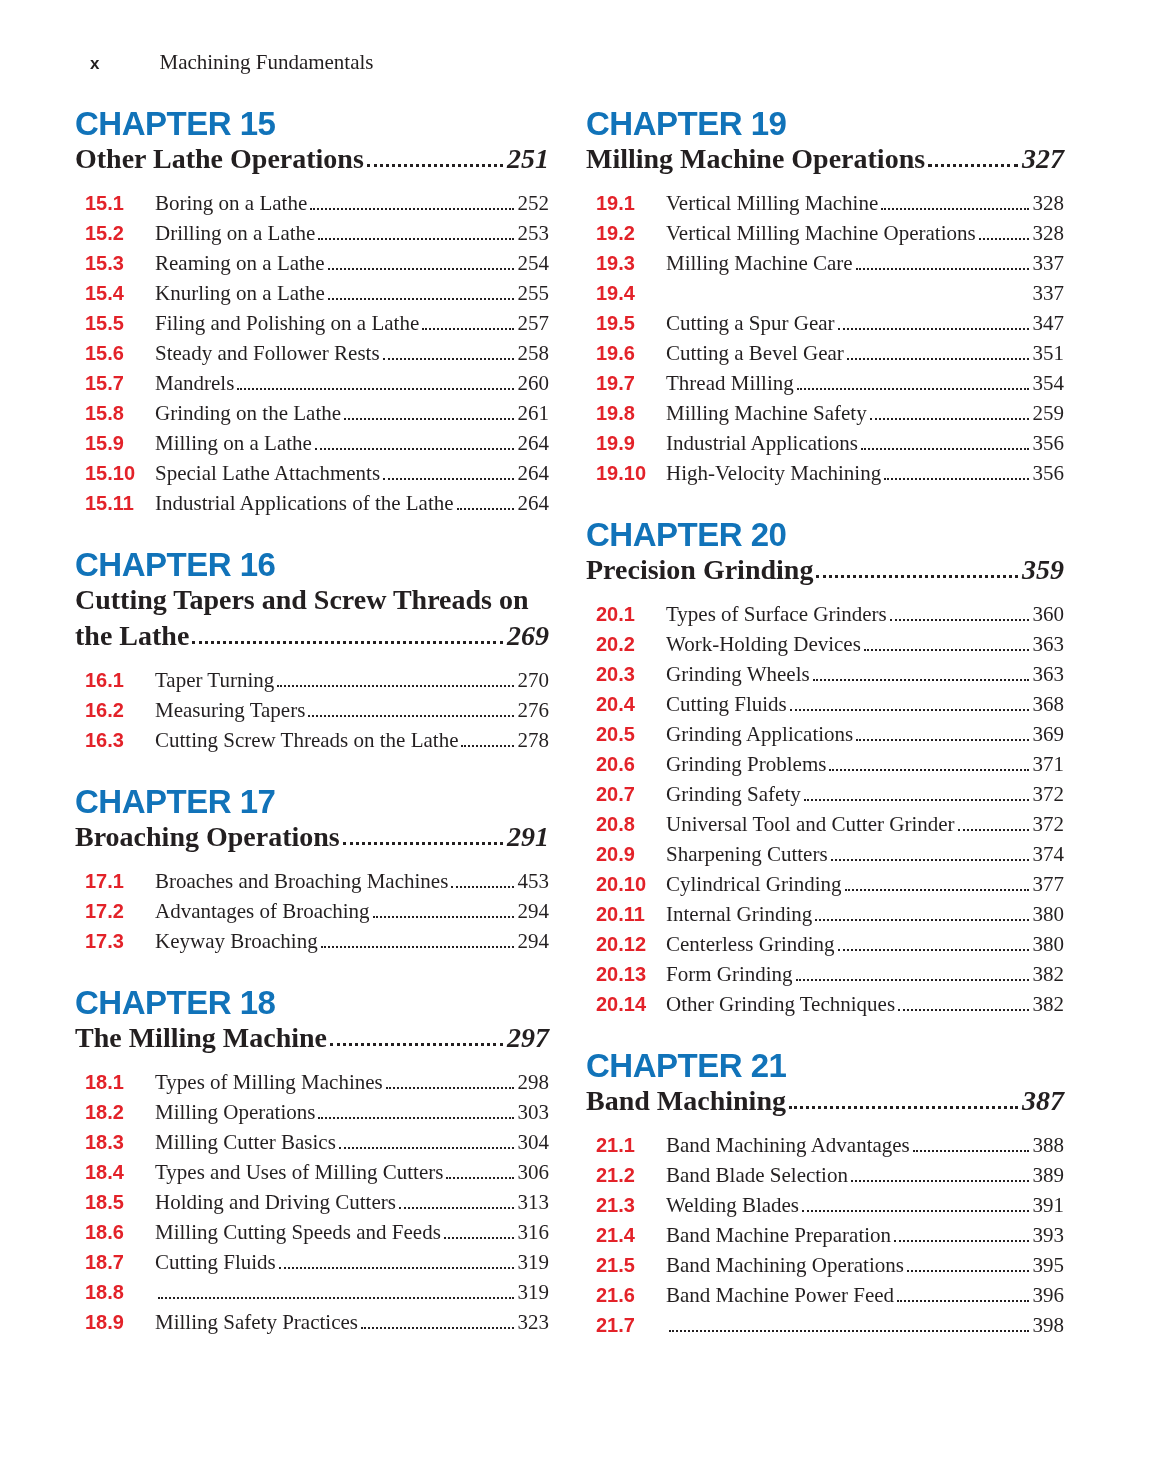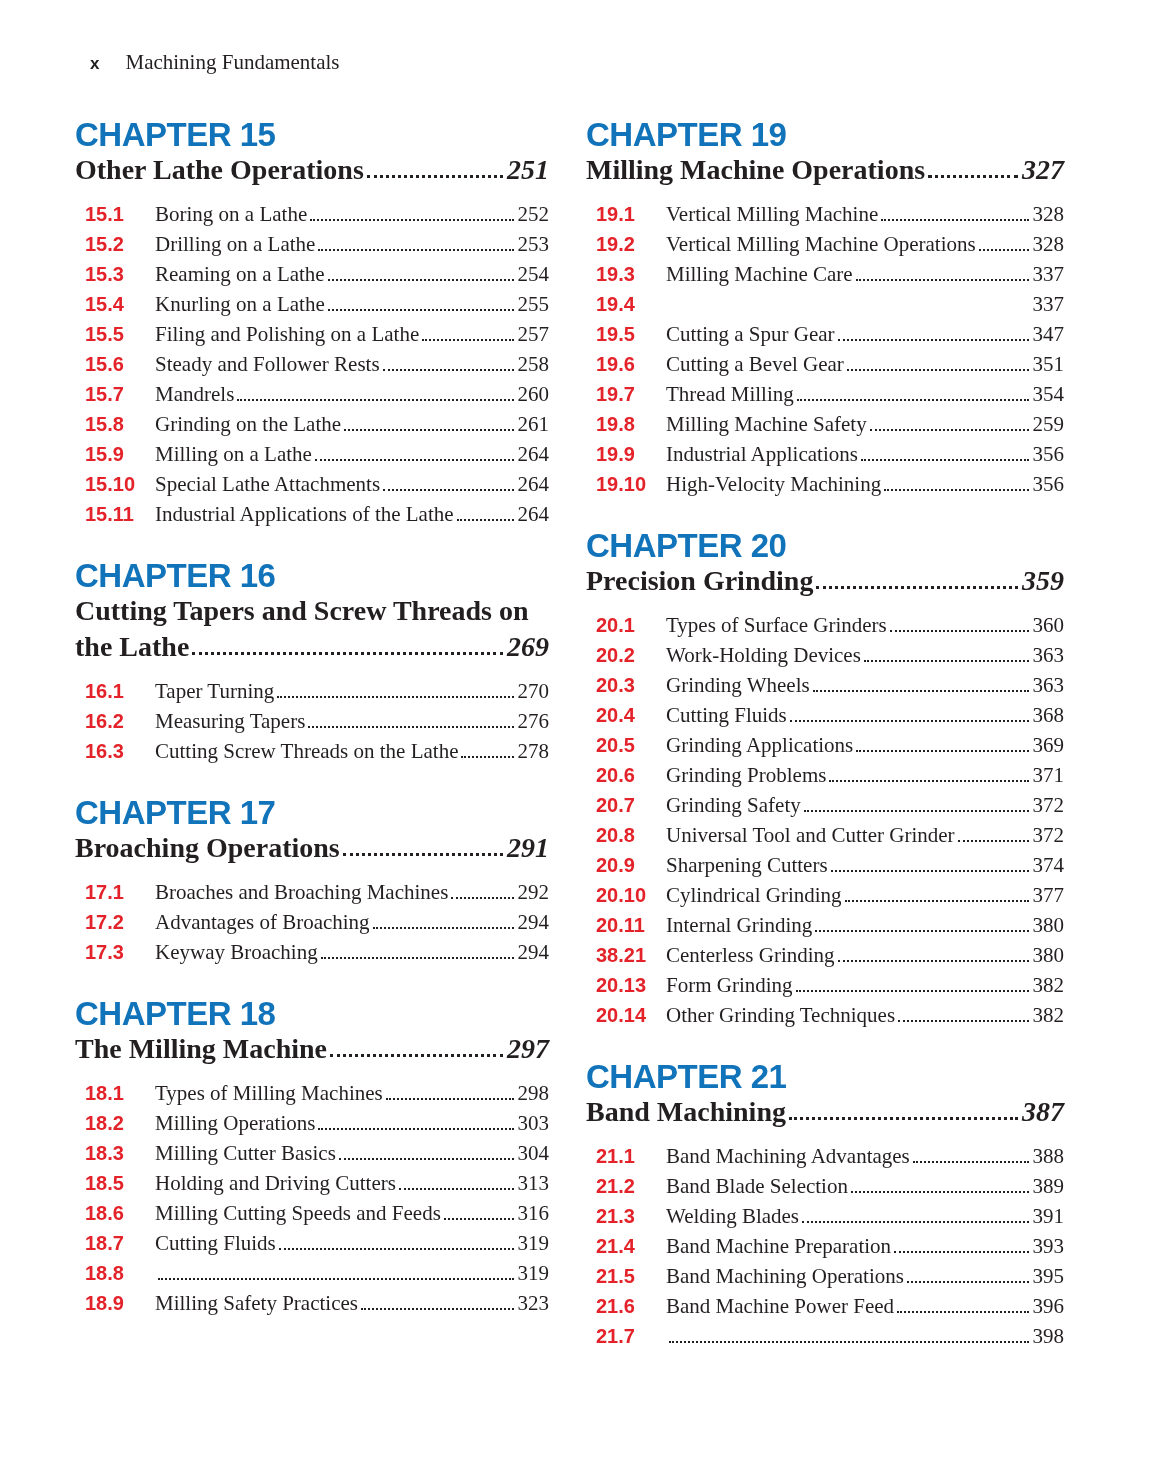--- a/index.html
+++ b/index.html
@@ -11,26 +11,26 @@
   .page{
     width:1156px;height:1479px;background:#ffffff;box-sizing:border-box;
     padding:50px 92px 0 75px;overflow:hidden;
     font-family:"Liberation Serif",serif;color:var(--ink);
   }
   .page-header{display:flex;align-items:baseline;padding-left:15px;}
   .folio{
     font-family:"Liberation Sans",sans-serif;font-weight:bold;font-size:17px;
     color:var(--ink);
   }
-  .book-title{font-size:21px;margin-left:26px;color:var(--ink);}
+  .book-title{font-size:21px;margin-left:60px;color:var(--ink);}
   .columns{display:flex;margin-top:28px;}
   .col{width:474px;}
   .col + .col{margin-left:37px;width:478px;}
   .chapter-block{margin-top:30px;}
-  .chapter-block:first-child{margin-top:15px;}
+  .chapter-block:first-child{margin-top:4px;}
   .chapter-heading{
     font-family:"Liberation Sans",sans-serif;font-weight:bold;
     font-size:33px;line-height:33px;letter-spacing:-0.5px;color:var(--blue);
   }
   .chapter-title-line{
     display:flex;align-items:flex-start;
     font-weight:bold;font-size:28px;line-height:34px;color:var(--ink);
     margin-top:2px;
   }
   .chapter-title-line .title-text{white-space:nowrap;}
@@ -175,21 +175,21 @@
           <div class="chapter-title-line">
             <div class="title-text">Broaching Operations</div>
             <div class="leader leader-bold"></div>
             <div class="chapter-page">291</div>
           </div>
           <div class="entries">
             <div class="entry">
               <div class="entry-num">17.1</div>
               <div class="entry-title">Broaches and Broaching Machines</div>
               <div class="leader"></div>
-              <div class="entry-page">292</div>
+              <div class="entry-page">453</div>
             </div>
             <div class="entry">
               <div class="entry-num">17.2</div>
               <div class="entry-title">Advantages of Broaching</div>
               <div class="leader"></div>
               <div class="entry-page">294</div>
             </div>
             <div class="entry">
               <div class="entry-num">17.3</div>
               <div class="entry-title">Keyway Broaching</div>
@@ -218,20 +218,26 @@
               <div class="leader"></div>
               <div class="entry-page">303</div>
             </div>
             <div class="entry">
               <div class="entry-num">18.3</div>
               <div class="entry-title">Milling Cutter Basics</div>
               <div class="leader"></div>
               <div class="entry-page">304</div>
             </div>
             <div class="entry">
+              <div class="entry-num">18.4</div>
+              <div class="entry-title">Types and Uses of Milling Cutters</div>
+              <div class="leader"></div>
+              <div class="entry-page">306</div>
+            </div>
+            <div class="entry">
               <div class="entry-num">18.5</div>
               <div class="entry-title">Holding and Driving Cutters</div>
               <div class="leader"></div>
               <div class="entry-page">313</div>
             </div>
             <div class="entry">
               <div class="entry-num">18.6</div>
               <div class="entry-title">Milling Cutting Speeds and Feeds</div>
               <div class="leader"></div>
               <div class="entry-page">316</div>
@@ -394,21 +400,21 @@
               <div class="leader"></div>
               <div class="entry-page">377</div>
             </div>
             <div class="entry">
               <div class="entry-num">20.11</div>
               <div class="entry-title">Internal Grinding</div>
               <div class="leader"></div>
               <div class="entry-page">380</div>
             </div>
             <div class="entry">
-              <div class="entry-num">38.21</div>
+              <div class="entry-num">20.12</div>
               <div class="entry-title">Centerless Grinding</div>
               <div class="leader"></div>
               <div class="entry-page">380</div>
             </div>
             <div class="entry">
               <div class="entry-num">20.13</div>
               <div class="entry-title">Form Grinding</div>
               <div class="leader"></div>
               <div class="entry-page">382</div>
             </div>

